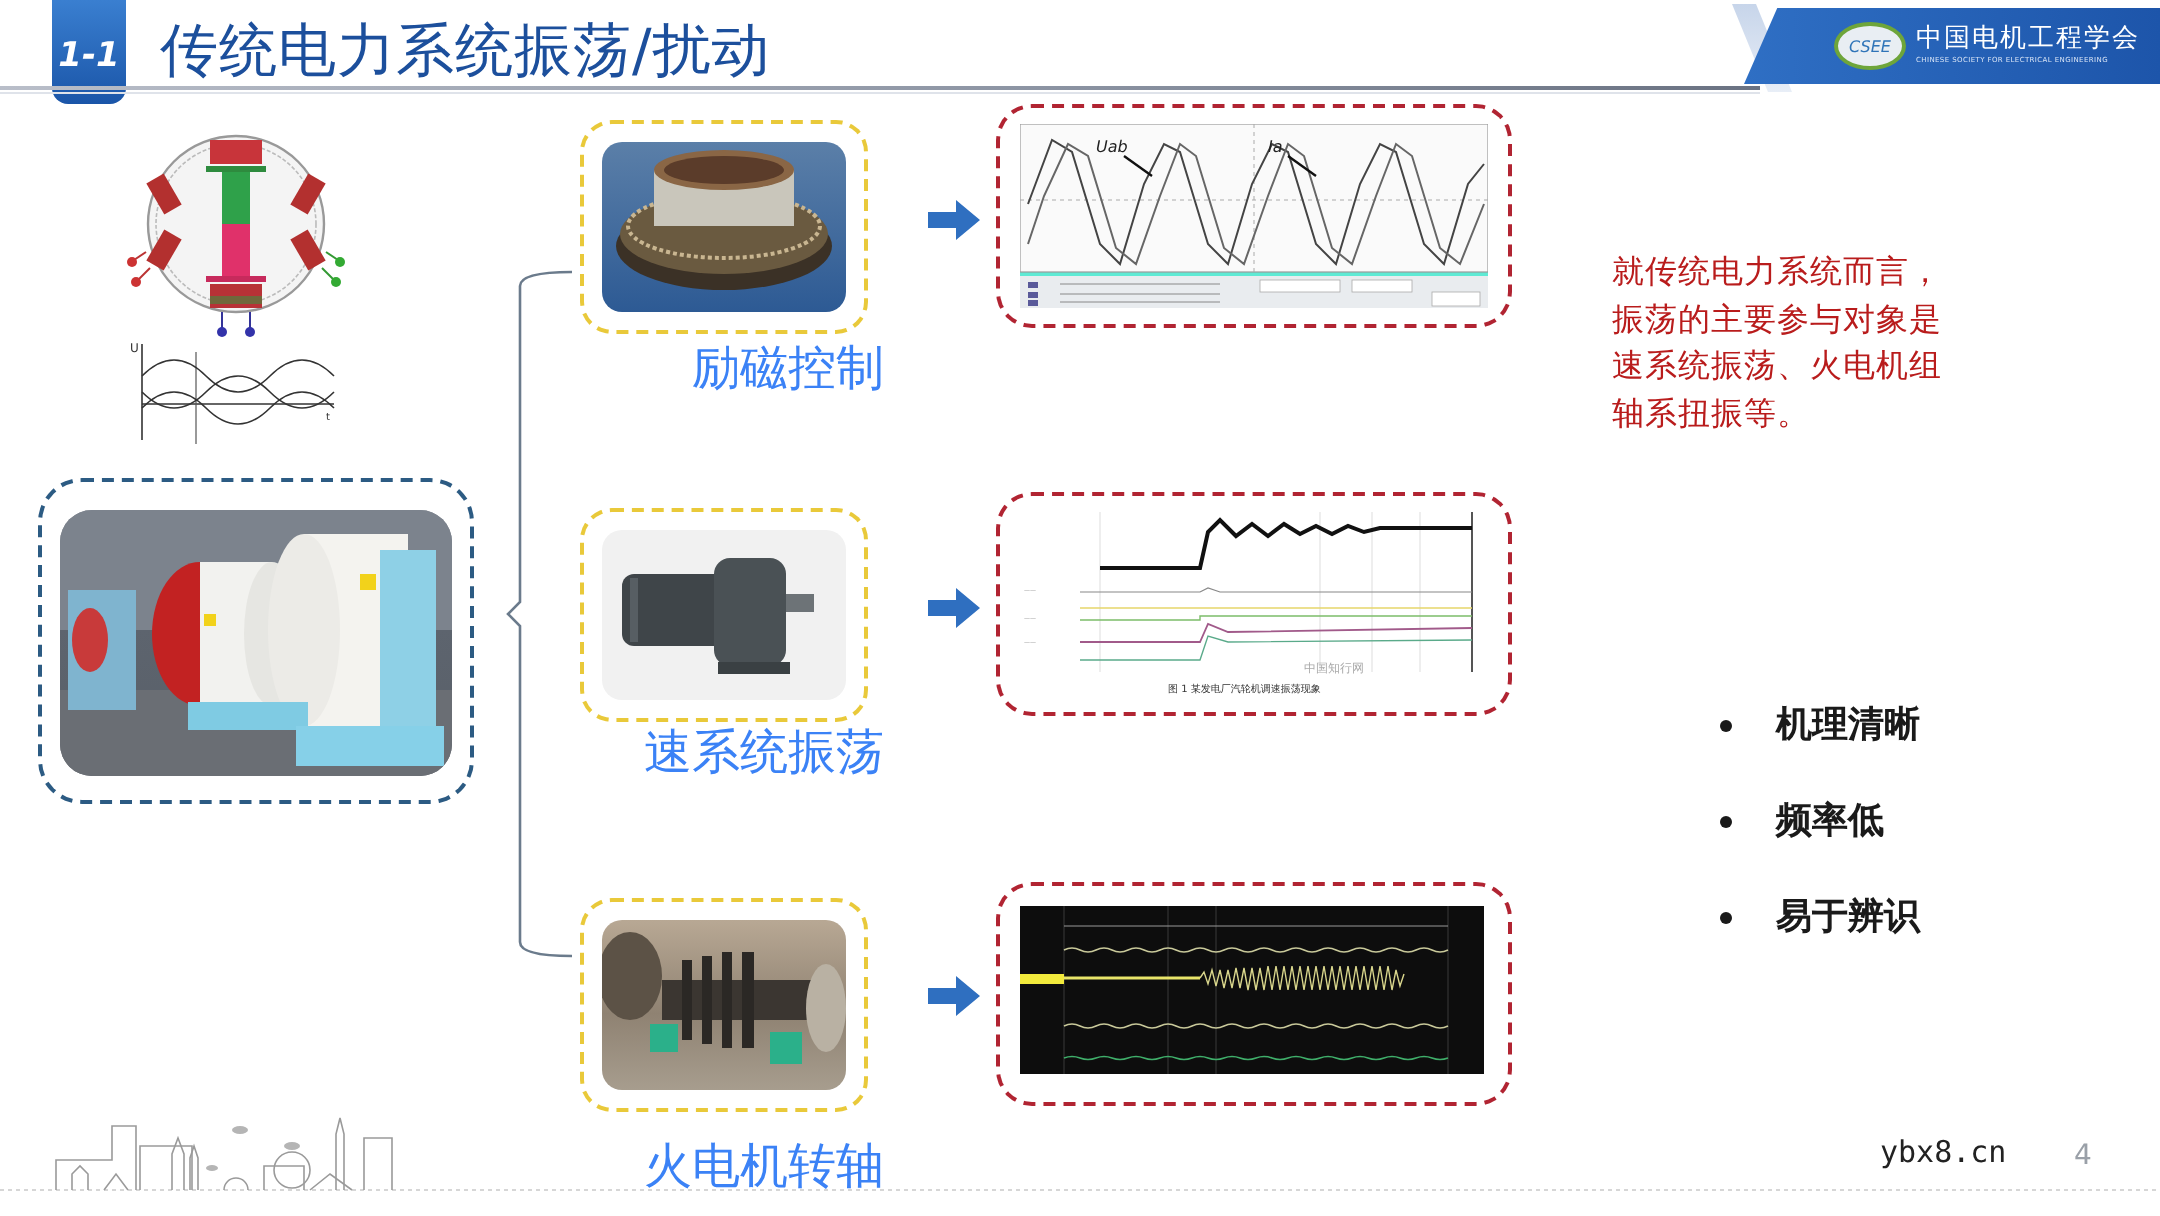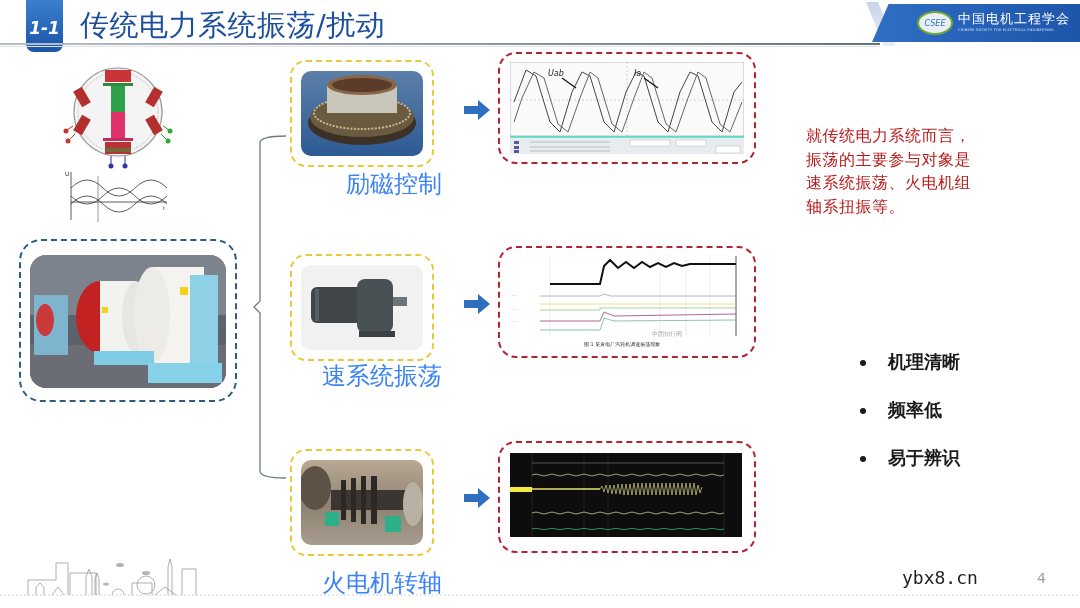--- a/index.html
+++ b/index.html
@@ -50,21 +50,21 @@
   .wave-frame { position: absolute; width: 258px; height: 112px; border: 2.5px dashed #b12432; border-radius: 18px; }
   .wave-inner { position: absolute; left: 10px; top: 8px; right: 10px; bottom: 8px; overflow: hidden; }
 
   
   .desc { position: absolute; left: 806px; top: 124px; width: 240px; font-size: 16px; line-height: 23.5px; color: #b91c1c; letter-spacing: 0.5px; }
   .bullets { position: absolute; left: 860px; top: 338px; }
   .bullet { position: relative; height: 48px; display: flex; align-items: center; }
   .bullet .dot { width: 6px; height: 6px; border-radius: 50%; background: #1a1a1a; margin-right: 22px; margin-top: 2px; }
   .bullet .txt { font-size: 18px; font-weight: bold; color: #1a1a1a; }
 
-  .watermark { position: absolute; left: 902px; top: 567px; font-family: "DejaVu Sans Mono", monospace; font-size: 18px; color: #222; }
+  .watermark { position: absolute; left: 940px; top: 567px; font-family: "DejaVu Sans Mono", monospace; font-size: 15px; color: #222; }
   .pagenum { position: absolute; left: 1037px; top: 570px; font-size: 14px; color: #9aa0a8; }
 
   .skyline { position: absolute; left: 0; top: 555px; width: 1080px; height: 45px; }
 </style>
 </head>
 <body>
 
 <div class="hdr-badge">
   <span>1-1</span>
 </div>

